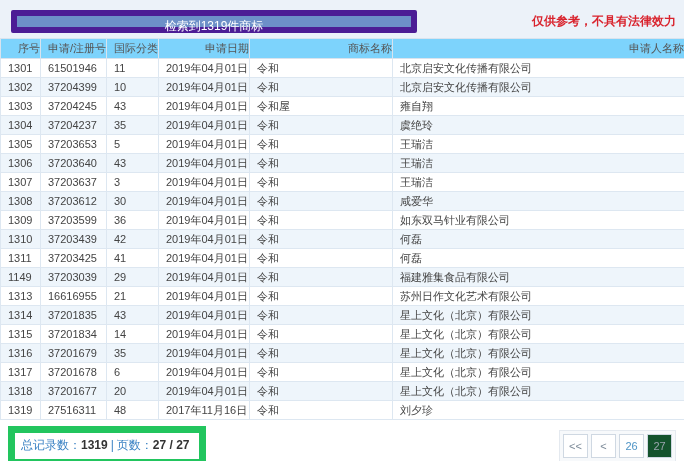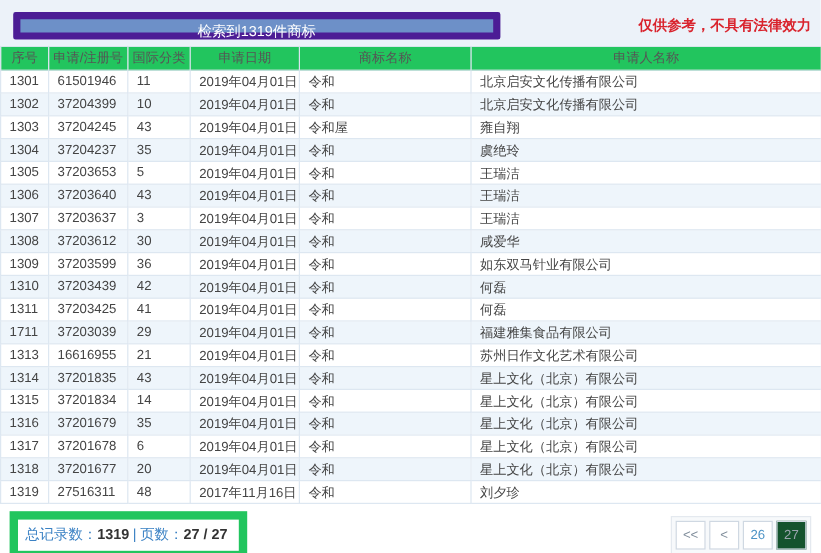--- a/index.html
+++ b/index.html
@@ -6,22 +6,22 @@
   html,body { width:684px; height:461px; background:#fff;
     font-family:"Liberation Sans","DejaVu Sans",sans-serif; }
   .top-band { position:relative; width:684px; height:38px; background:#ecf2f9; }
   .search-btn { position:absolute; left:11px; top:10px; width:406px; height:23px;
     background:#6d90c8; border:6px solid #4c1d95; border-radius:2px; color:#fff;
     font-size:12px; text-align:center; line-height:21px; cursor:pointer; }
   .disclaimer { position:absolute; right:8px; top:13px; color:#d9232d;
     font-size:12px; font-weight:bold; }
   table.results { width:684px; border-collapse:collapse; table-layout:fixed;
     background:#fff; }
-  table.results th { background:#22c55e; color:#555; font-weight:normal;
-    font-size:11px; height:20px; border:1px solid #d9e3ee; text-align:center; }
+  table.results th { background:#7dd3fc; color:#555; font-weight:normal;
+    font-size:11px; height:20px; border:1px solid #d9e3ee; text-align:right; }
   table.results td { font-size:11px; color:#444; height:19px;
     border:1px solid #dde7f1; padding:0 0 0 7px; text-align:left;
     overflow:hidden; white-space:nowrap; }
   table.results tbody tr:nth-child(even) { background:#eef5fb; }
   td.link { color:#4e94c6; cursor:pointer; }
   .footer-bar { width:684px; margin-top:6px; padding:0 8px; display:flex;
     justify-content:space-between; align-items:center; }
   .summary-box { border:7px solid #22c55e; padding:4px 9px 5px 6px;
     font-size:12px; display:inline-block; }
   .summary-box .lbl { color:#3b82c4; }
@@ -146,21 +146,21 @@
       </tr>
       <tr>
         <td>1311</td>
         <td class="link">37203425</td>
         <td>41</td>
         <td>2019年04月01日</td>
         <td class="link">令和</td>
         <td>何磊</td>
       </tr>
       <tr>
-        <td>1711</td>
+        <td>1149</td>
         <td class="link">37203039</td>
         <td>29</td>
         <td>2019年04月01日</td>
         <td class="link">令和</td>
         <td>福建雅集食品有限公司</td>
       </tr>
       <tr>
         <td>1313</td>
         <td class="link">16616955</td>
         <td>21</td>

